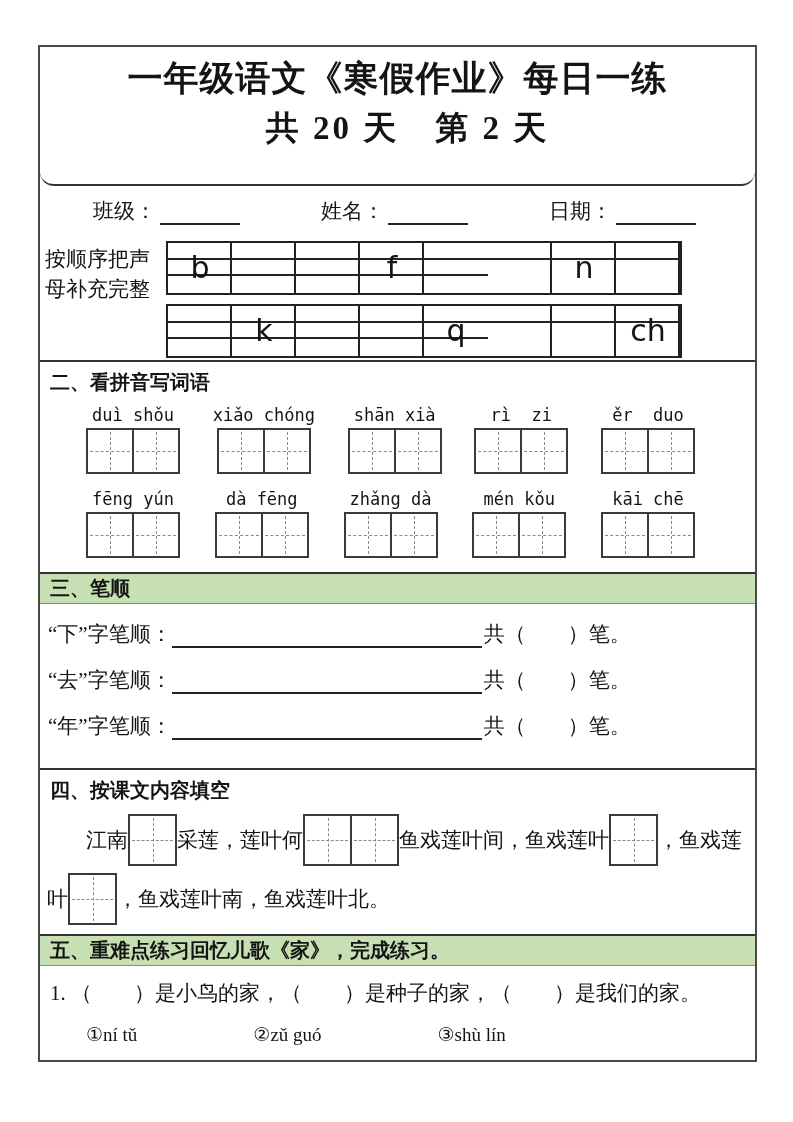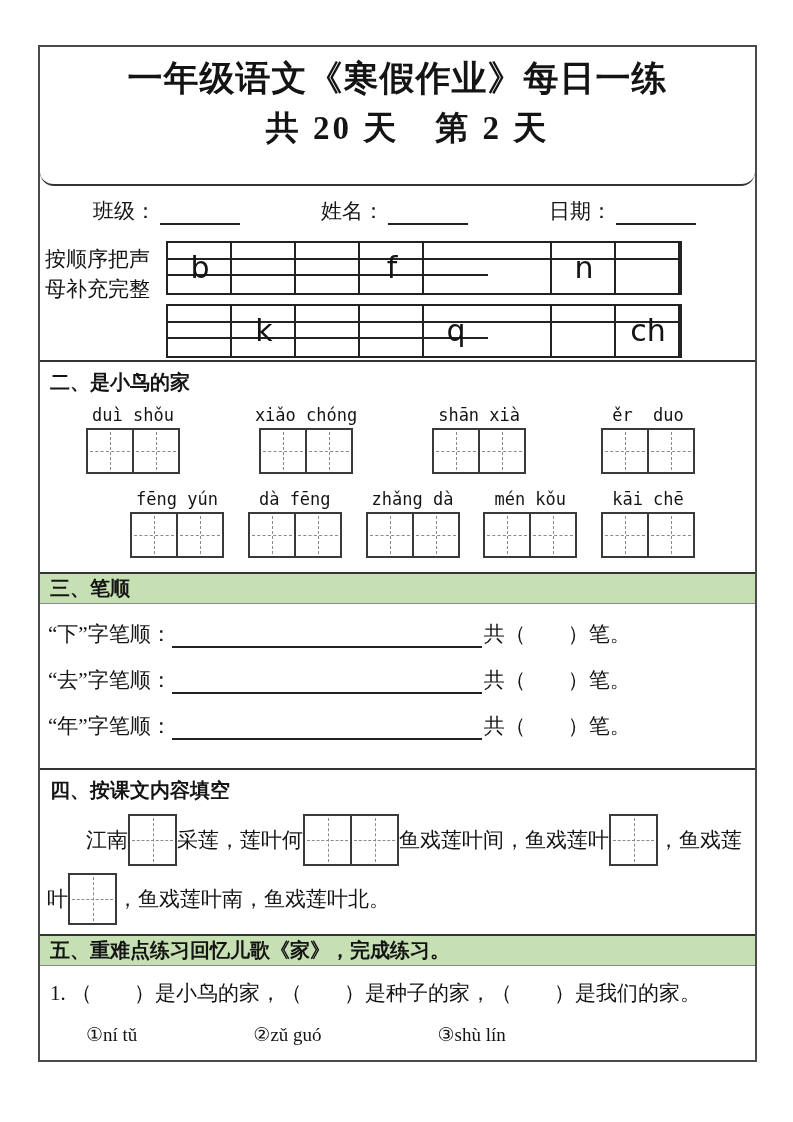--- a/index.html
+++ b/index.html
@@ -36,21 +36,21 @@
             display:grid;grid-template-columns:repeat(8,1fr);grid-template-rows:repeat(3,1fr);}
   .fl-cell{border-right:2px solid #222;border-bottom:2px solid #222;box-sizing:border-box;}
   .fl-cell:nth-child(8n){border-right:none;}
   .fl-cell:nth-child(n+17){border-bottom:none;}
   .fl-letter{position:absolute;width:64px;text-align:center;bottom:10px;line-height:1;
              font-family:"DejaVu Sans","Liberation Sans",sans-serif;font-size:30px;}
   .c1{left:0;}.c2{left:64px;}.c4{left:192px;}.c5{left:256px;}.c7{left:384px;}.c8{left:448px;}
 
   
   .word-row{display:flex;justify-content:space-between;padding:0 60px 0 46px;margin-top:7px;}
-  .word-row.second{margin-top:15px;margin-left:44px;}
+  .word-row.second{margin-top:15px;}
   .word-group{display:flex;flex-direction:column;align-items:center;}
   .pinyin-label{font-family:"DejaVu Sans Mono","Liberation Mono",monospace;font-size:17px;
                 margin-bottom:3px;white-space:pre;}
   .wpair{display:flex;}
   .wbox{width:48px;height:46px;border:2px solid #3a3a3a;position:relative;background:#fff;box-sizing:border-box;}
   .wpair .wbox + .wbox{margin-left:-2px;}
   .wbox::before{content:"";position:absolute;left:50%;top:2px;bottom:2px;border-left:1px dashed #8a8a8a;}
   .wbox::after{content:"";position:absolute;top:50%;left:2px;right:2px;border-top:1px dashed #8a8a8a;}
 
   
@@ -159,39 +159,46 @@
           <div class="fl-cell"></div>
           <div class="fl-cell"></div>
           <div class="fl-cell"></div>
           <div class="fl-cell"></div>
           <div class="fl-cell"></div>
         </div>
     </div>
   </div>
 
   <div class="sec-head-white">
-    <span>二、是小鸟的家</span>
+    <span>二、看拼音写词语</span>
   </div>
   <div class="word-row">
     <div class="word-group">
       <div class="pinyin-label">duì shǒu</div>
       <div class="wpair">
           <div class="wbox"></div>
           <div class="wbox"></div>
         </div>
     </div>
     <div class="word-group">
       <div class="pinyin-label">xiǎo chóng</div>
       <div class="wpair">
           <div class="wbox"></div>
           <div class="wbox"></div>
         </div>
     </div>
     <div class="word-group">
       <div class="pinyin-label">shān xià</div>
+      <div class="wpair">
+          <div class="wbox"></div>
+          <div class="wbox"></div>
+        </div>
+    </div>
+    <div class="word-group">
+      <div class="pinyin-label">rì  zi</div>
       <div class="wpair">
           <div class="wbox"></div>
           <div class="wbox"></div>
         </div>
     </div>
     <div class="word-group">
       <div class="pinyin-label">ěr  duo</div>
       <div class="wpair">
           <div class="wbox"></div>
           <div class="wbox"></div>

